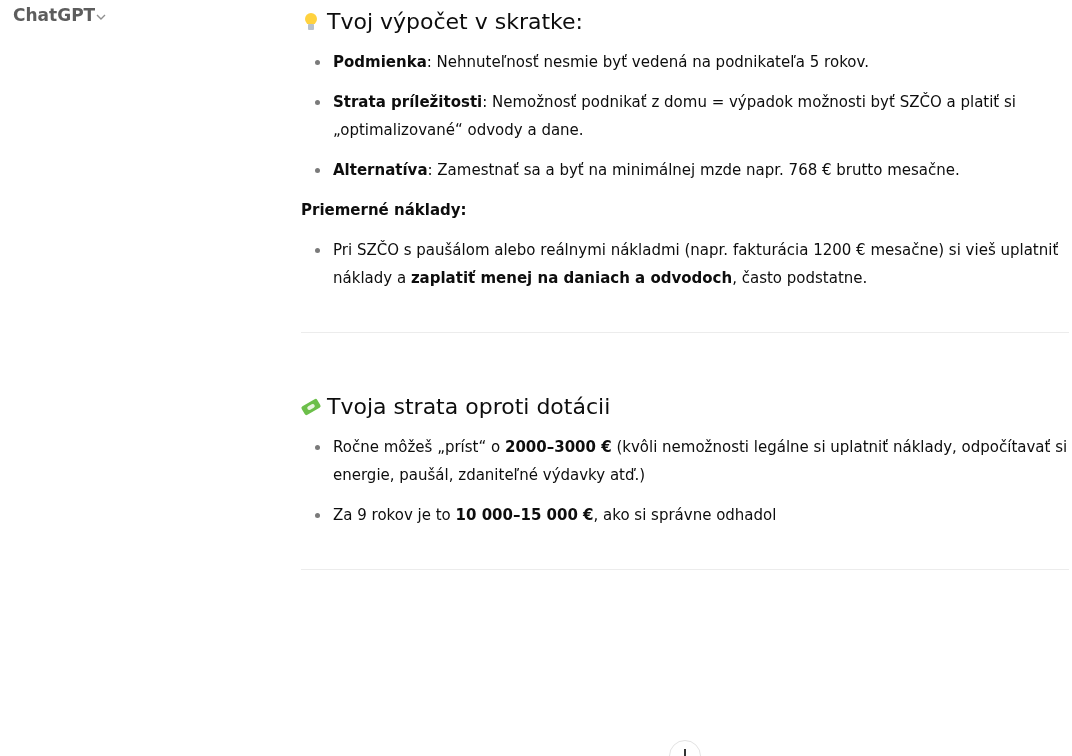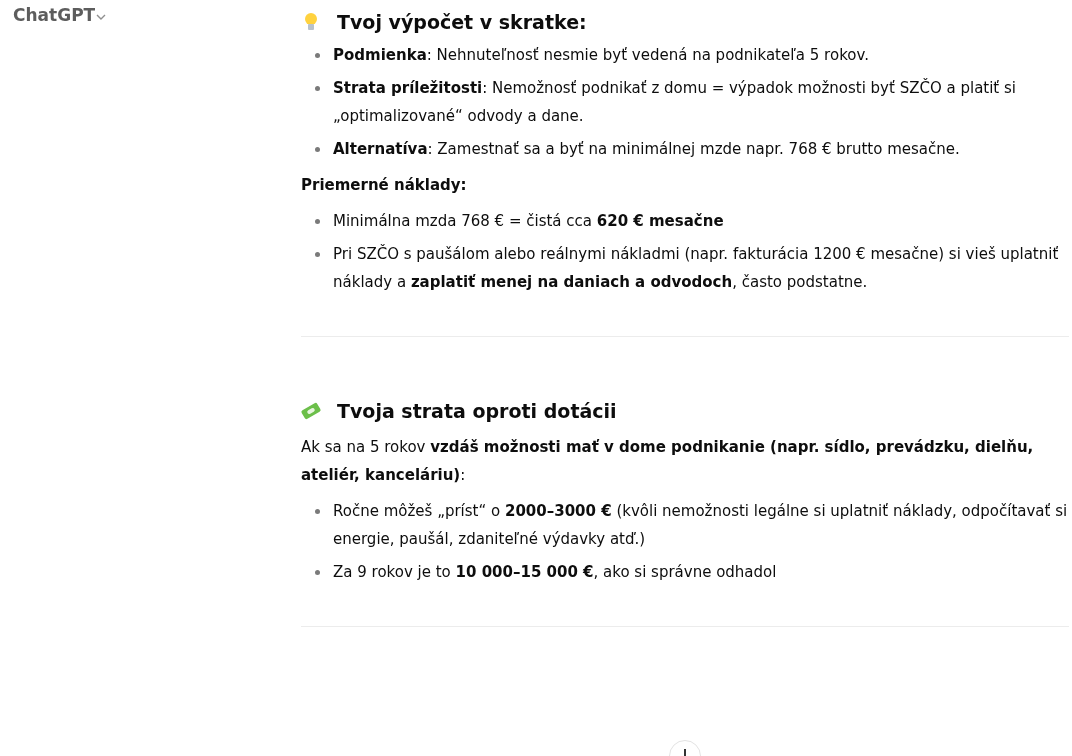--- a/index.html
+++ b/index.html
@@ -15,22 +15,22 @@
     display: flex; align-items: center; 
     font-size: 17px; font-weight: bold; color: #5d5d5d;
     cursor: pointer;
   }
   .model-switcher .chev { width: 12px; height: 12px; margin-top: 3px; }
   .content {
     position: absolute; left: 301px; top: 0; width: 768px;
     font-size: 15px; line-height: 28px;
   }
   h3 {
-    font-size: 19px; font-weight: bold; line-height: 28px;
-    display: flex; align-items: center; gap: 16px;
+    font-size: 22px; font-weight: normal; line-height: 28px;
+    display: flex; align-items: center; gap: 6px;
   }
   .emoji { display: inline-block; width: 20px; height: 20px; position: relative; }
   .bulb::before {
     content: ""; position: absolute; left: 4px; top: 1px; width: 12px; height: 12px;
     background: #ffd23f; border-radius: 50%;
   }
   .bulb::after {
     content: ""; position: absolute; left: 7px; top: 12px; width: 6px; height: 6px;
     background: #b8c2cc; border-radius: 1px;
   }
@@ -40,21 +40,21 @@
   }
   .money::after {
     content: ""; position: absolute; left: 6px; top: 8px; width: 8px; height: 4px;
     background: #e9f5e0; transform: rotate(-30deg); border-radius: 2px;
   }
   .circle::before {
     content: ""; position: absolute; left: 1px; top: 1px; width: 18px; height: 18px;
     background: #fcc44a; border-radius: 50%;
   }
   ul { list-style: none; padding-left: 32px; }
-  ul li { position: relative; margin: 5px 0; }
+  ul li { position: relative; margin: 12px 0; }
   ul li::before {
     content: ""; position: absolute; left: -18px; top: 12px;
     width: 5px; height: 5px; border-radius: 50%; background: #7a7a7a;
   }
   p { margin: 8px 0; }
   b { font-weight: bold; }
   hr { border: none; border-top: 1px solid #ececec; margin: 0; }
   .scroll-btn {
     position: absolute; left: 669px; top: 740px; width: 32px; height: 32px;
     border-radius: 50%; border: 1px solid #e3e3e3; background: #fff;
@@ -79,31 +79,29 @@
       <span class="emoji bulb"></span>
       <span>Tvoj výpočet v skratke:</span>
     </h3>
     <ul>
       <li><b>Podmienka</b><span>: Nehnuteľnosť nesmie byť vedená na podnikateľa 5 rokov.</span></li>
       <li><b>Strata príležitosti</b><span>: Nemožnosť podnikať z domu = výpadok možnosti byť SZČO a platiť si „optimalizované“ odvody a dane.</span></li>
       <li><b>Alternatíva</b><span>: Zamestnať sa a byť na minimálnej mzde napr. 768 € brutto mesačne.</span></li>
     </ul>
     <p style=""><b>Priemerné náklady:</b></p>
     <ul>
-      <li><span>Minimálna mzda 768 € = čistá cca </span><b>620 € mesačne</b></li>
       <li><span>Pri SZČO s paušálom alebo reálnymi nákladmi (napr. fakturácia 1200 € mesačne) si vieš uplatniť náklady a </span><b>zaplatiť menej na daniach a odvodoch</b><span>, často podstatne.</span></li>
     </ul>
 
     <hr style="margin-top:40px">
 
     <h3 style="margin-top:60px">
       <span class="emoji money"></span>
       <span>Tvoja strata oproti dotácii</span>
     </h3>
-    <p><span>Ak sa na 5 rokov </span><b>vzdáš možnosti mať v dome podnikanie (napr. sídlo, prevádzku, dielňu, ateliér, kanceláriu)</b><span>:</span></p>
     <ul>
       <li><span>Ročne môžeš „príst“ o </span><b>2000–3000 €</b><span> (kvôli nemožnosti legálne si uplatniť náklady, odpočítavať si energie, paušál, zdaniteľné výdavky atď.)</span></li>
       <li><span>Za 9 rokov je to </span><b>10 000–15 000 €</b><span>, ako si správne odhadol</span></li>
     </ul>
 
     <hr style="margin-top:40px">
 
   </div>
 
   <div class="scroll-btn">

